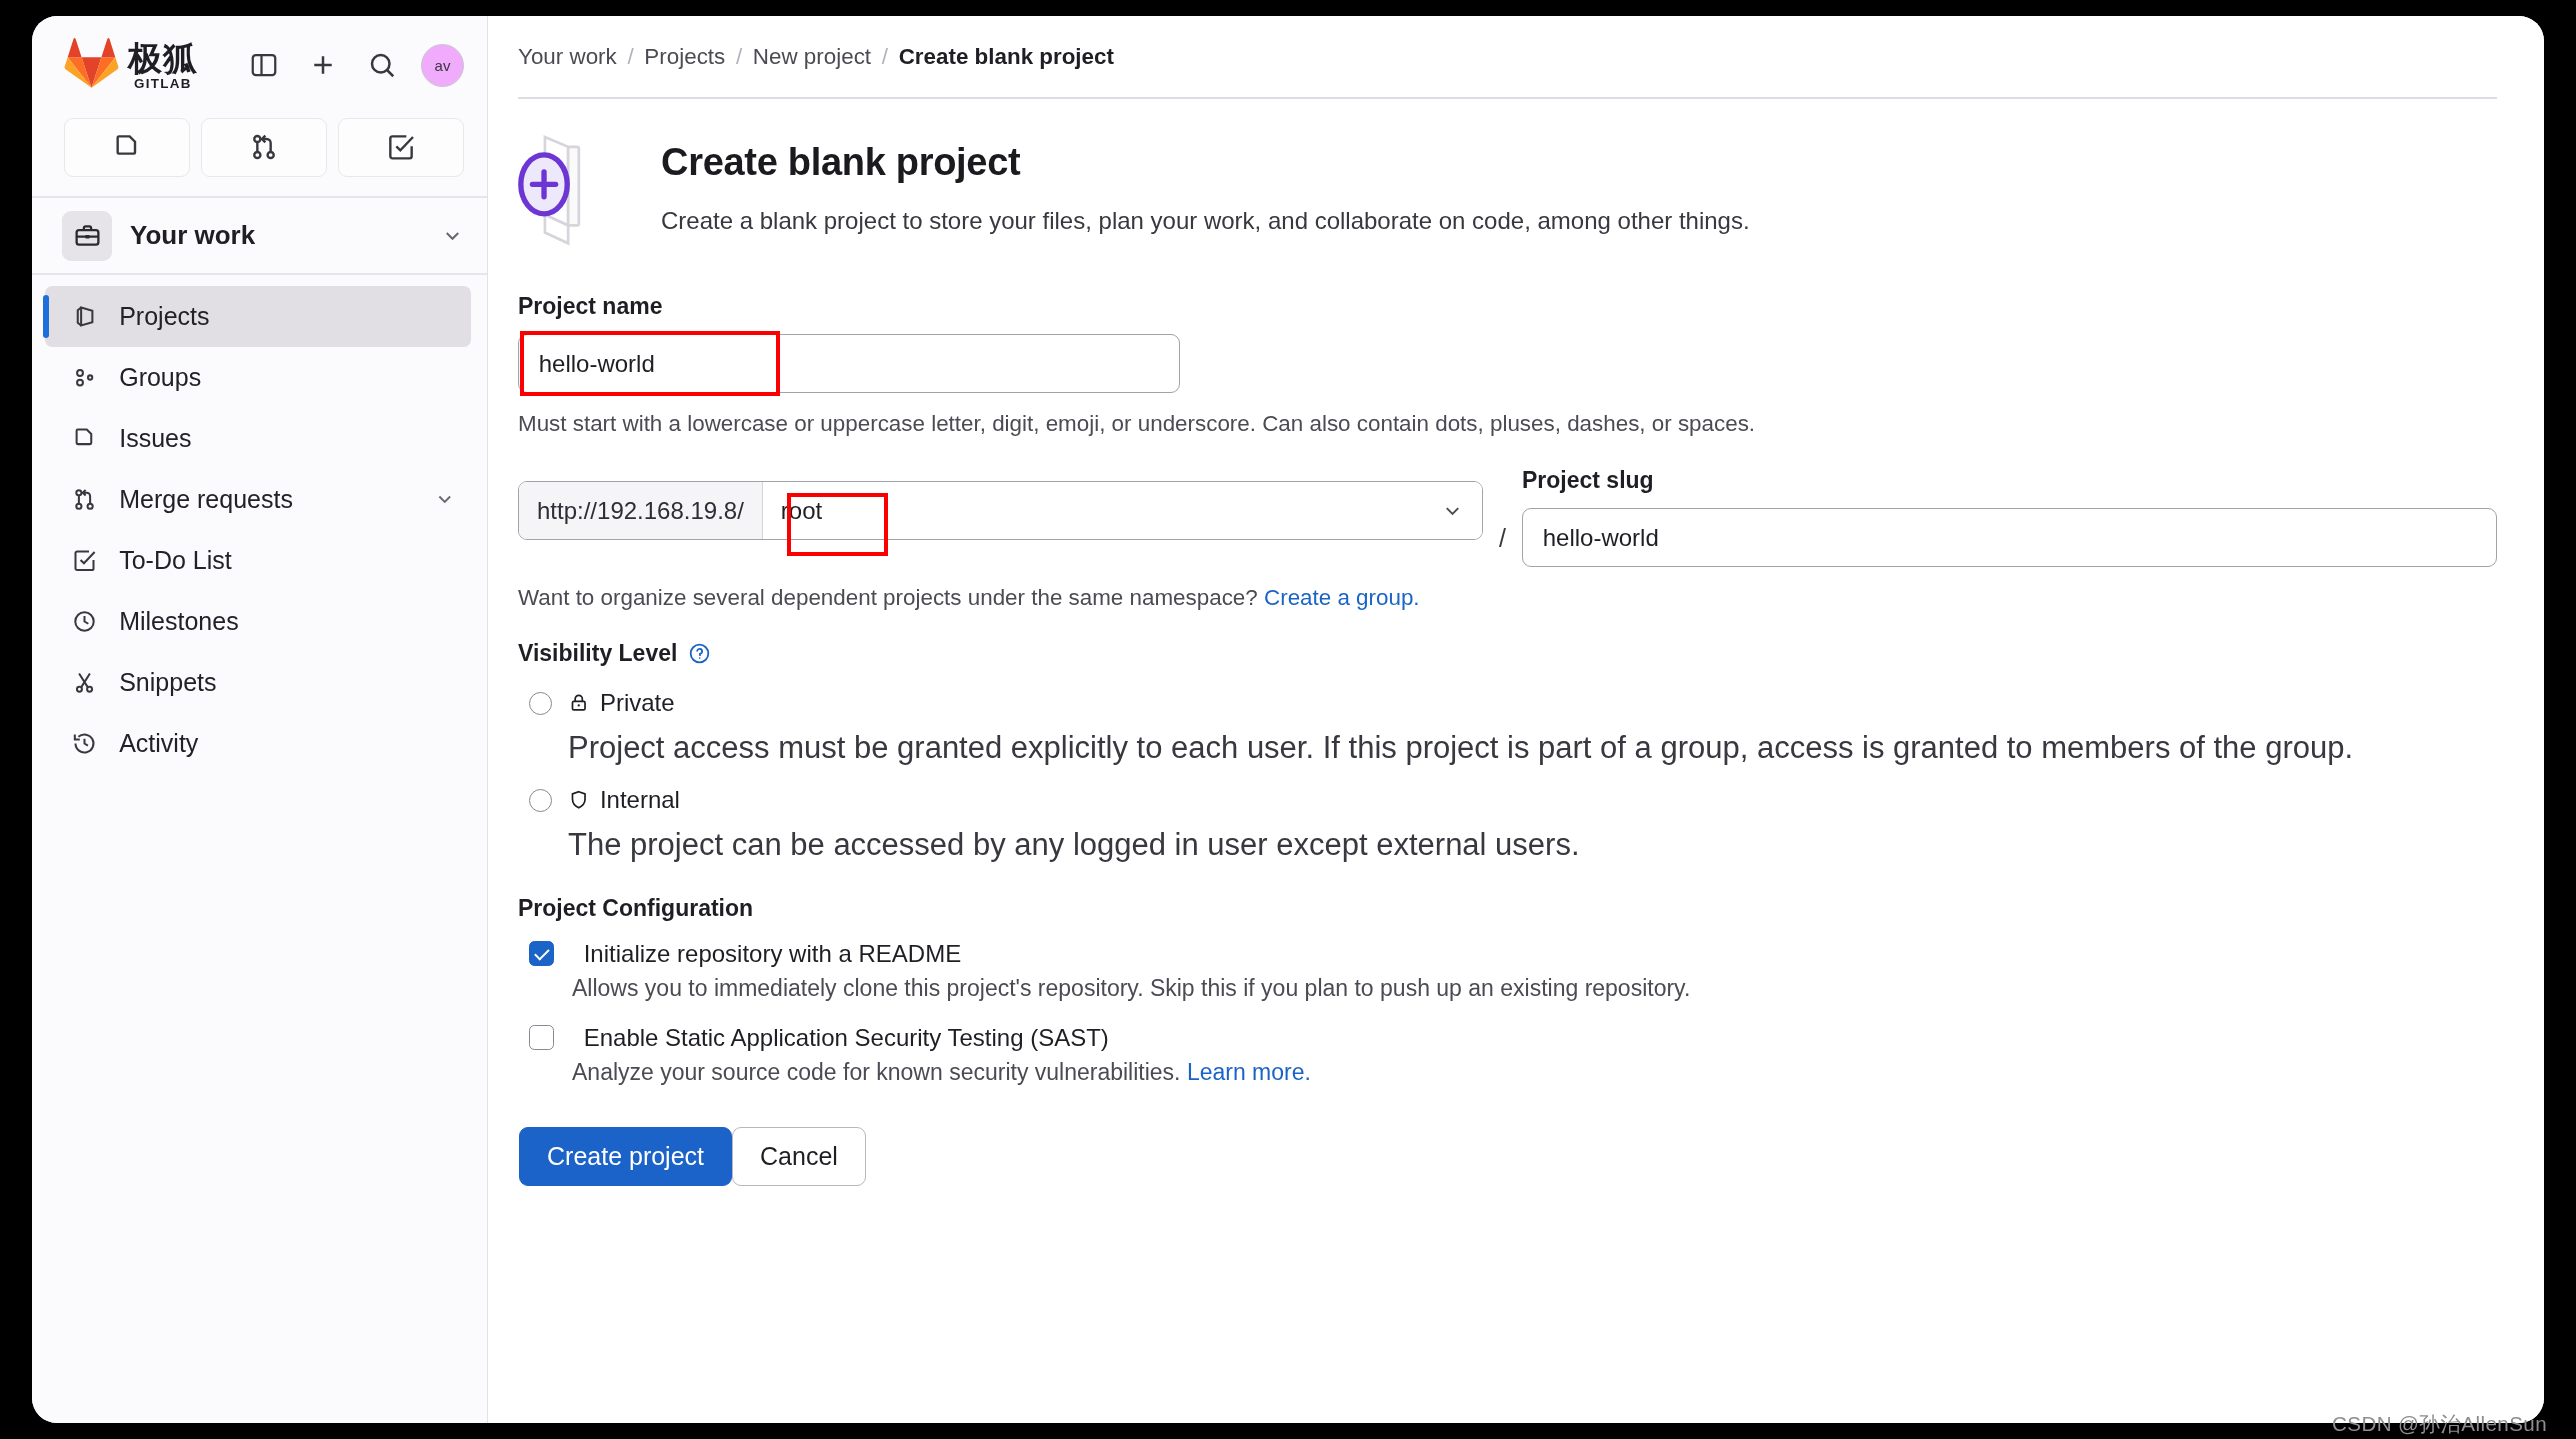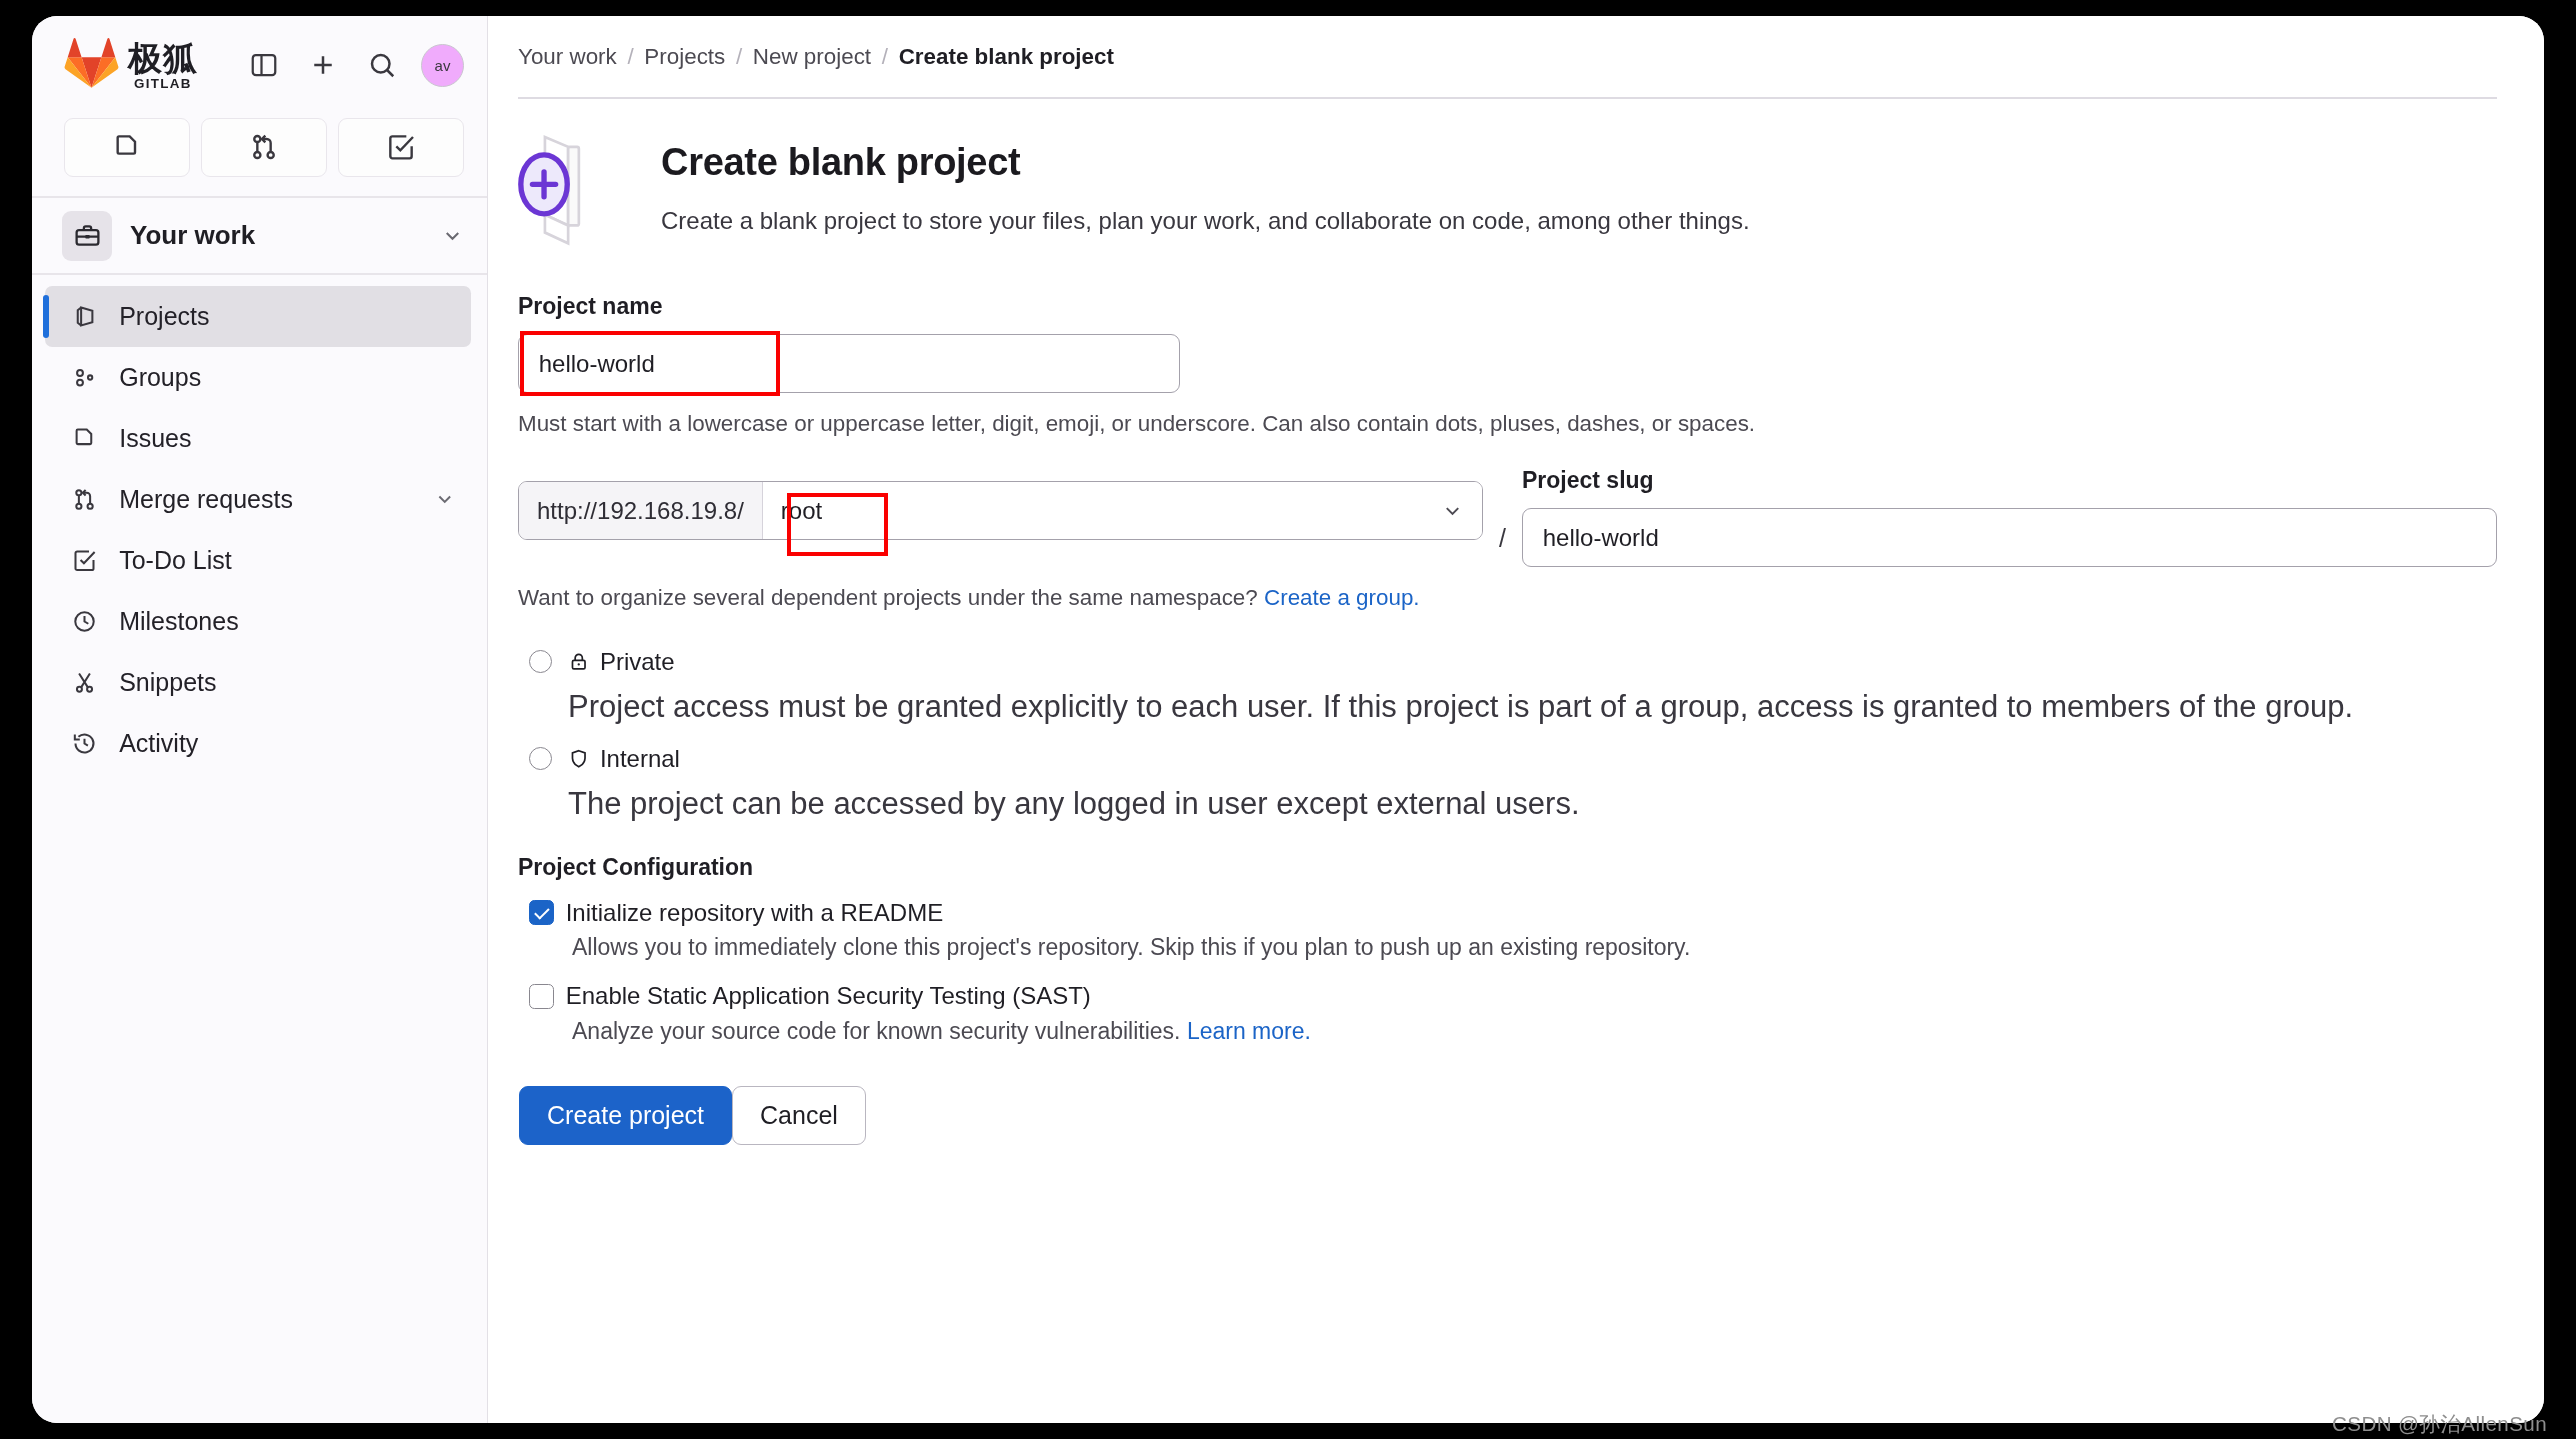--- a/index.html
+++ b/index.html
@@ -191,21 +191,21 @@
   .radio.checked { border-color: #1b64c7; background: #1b64c7; }
   .radio.checked::after {
     content: ""; position: absolute; left: 50%; top: 50%;
     width: 8px; height: 8px; border-radius: 50%; background: #fff;
     transform: translate(-50%, -50%);
   }
   .vis-name { font-size: 24px; color: #1f1e24; display: flex; align-items: center; gap: 10.7px; }
   .vis-desc { font-size: 31px; color: #39373f; padding-left: 50px; margin-top: 5.4px; margin-bottom: 12.5px; }
 
   .config { margin-top: 32px; }
-  .chk-row { display: flex; align-items: center; gap: 12px; margin-top: 18px; padding-left: 10.7px; }
+  .chk-row { display: flex; align-items: center; gap: 30px; margin-top: 18px; padding-left: 10.7px; }
   .checkbox {
     width: 25px; height: 25px; border-radius: 5.4px;
     border: 1.8px solid #89878f; background: #fff;
     flex: 0 0 25px; cursor: pointer; position: relative;
   }
   .checkbox.checked { background: #1b64c7; border-color: #1b64c7; }
   .checkbox.checked::after {
     content: ""; position: absolute; left: 8px; top: 3.6px;
     width: 6.3px; height: 11.6px; border: solid #fff;
     border-width: 0 2.7px 2.7px 0; transform: rotate(45deg);
@@ -482,20 +482,30 @@
             </div>
           </div>
         </div>
 
         <div class="hint">
           <span>Want to organize several dependent projects under the same namespace?</span>
           <a class="link" href="#">Create a group.</a>
         </div>
 
         <div style="margin-top:29px;">
+          <div class="section-title">
+            <span>Visibility Level</span>
+            <span class="help-icon">
+              <svg width="23" height="23" viewBox="0 0 24 24" fill="none" stroke="currentColor" stroke-width="1.9">
+                <circle cx="12" cy="12" r="9.2"></circle>
+                <path d="M9.6 9.2 a2.6 2.6 0 1 1 2.9 3.2 v1.3" stroke-linecap="round"></path>
+                <circle cx="12.2" cy="16.7" r="0.9" fill="currentColor" stroke="none"></circle>
+              </svg>
+            </span>
+          </div>
 
           <div class="radio-list">
 
             <div>
               <div class="radio-row">
                 <span class="radio"></span>
                 <span class="vis-name">
                   <span>
                     <svg width="21.5" height="21.5" viewBox="0 0 24 24" fill="none" stroke="#1f1e24" stroke-width="1.9" style="display:block;">
                       <rect x="5" y="10.5" width="14" height="9.5" rx="1.6"></rect>

